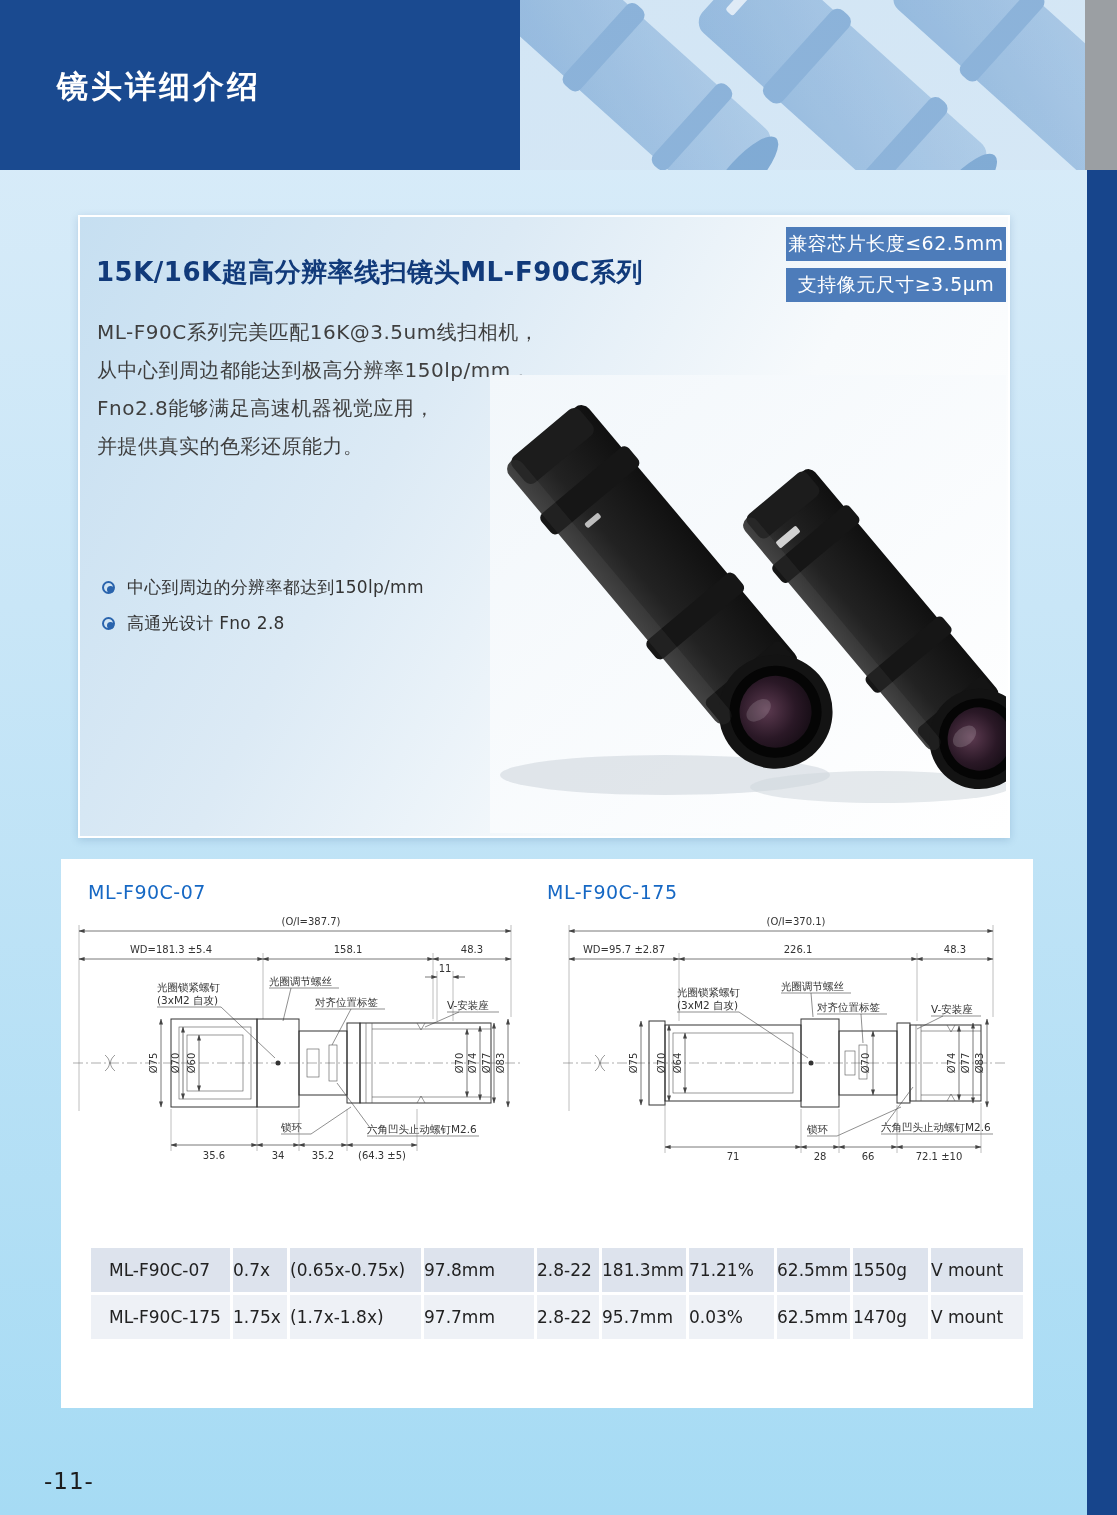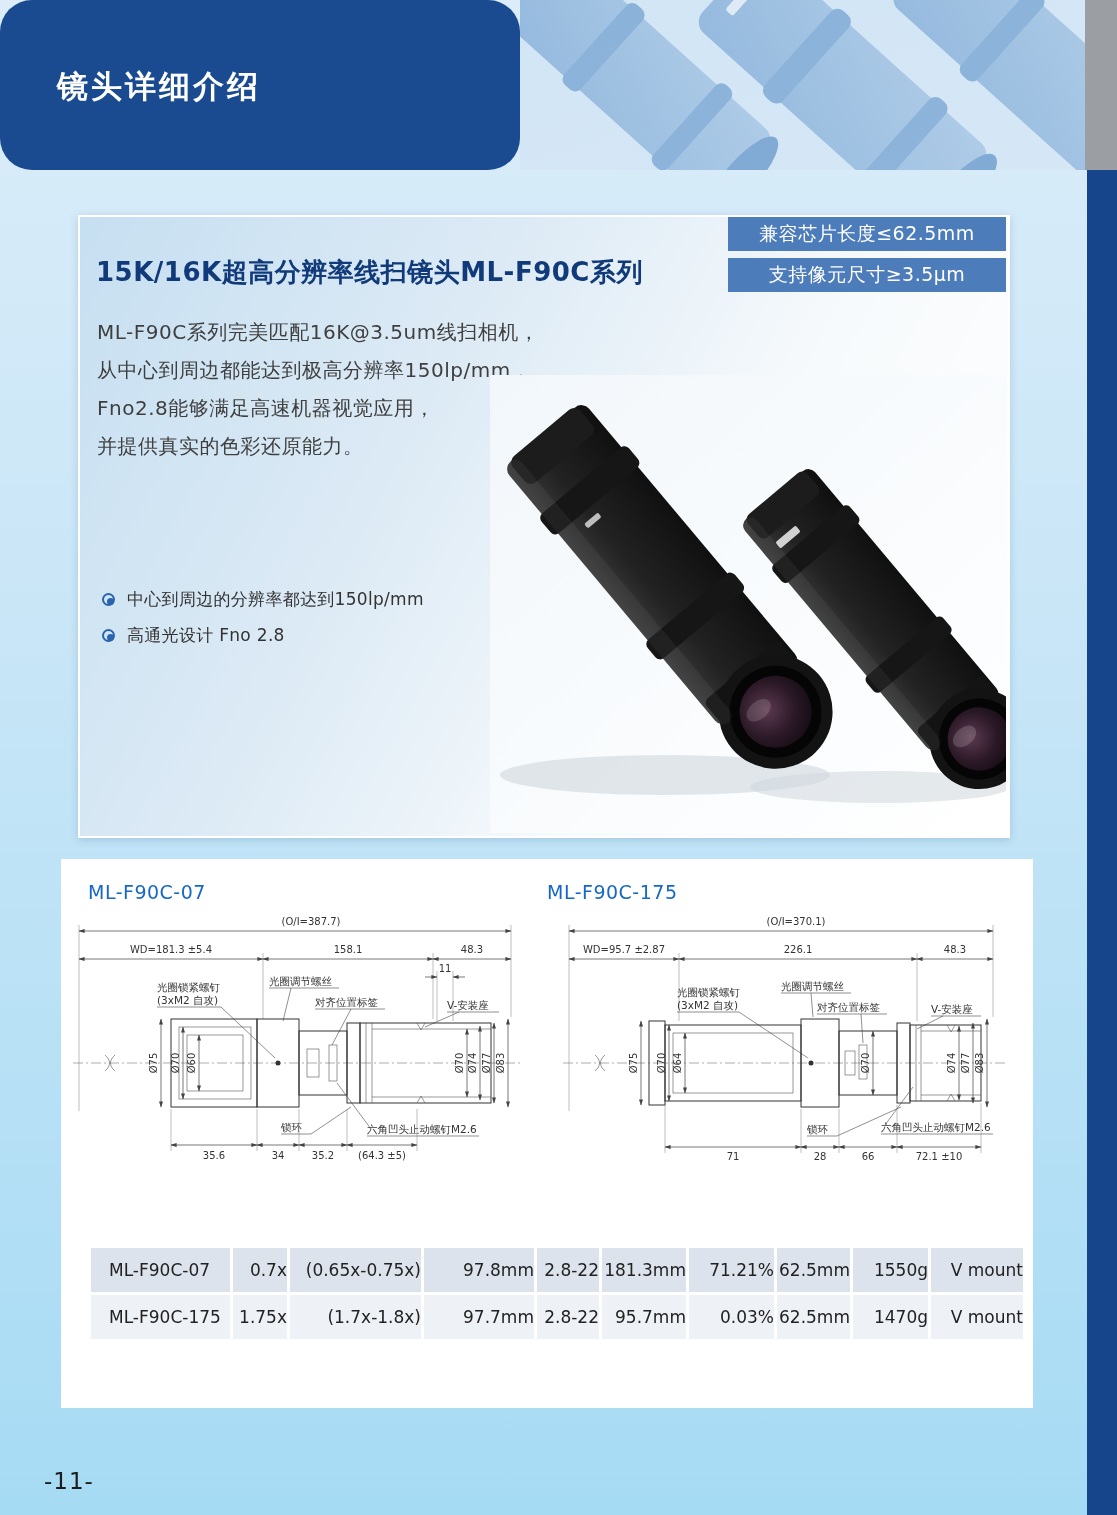--- a/index.html
+++ b/index.html
@@ -2,36 +2,36 @@
 <html><head>
 <meta charset="utf-8">
 <style>
   * { margin:0; padding:0; box-sizing:border-box; }
   html,body { background:#eef3f7; }
   body { font-family:"DejaVu Sans","Liberation Sans",sans-serif; }
   .page { position:relative; width:1117px; height:1515px; margin:0 auto; overflow:hidden;
           background:linear-gradient(180deg,#dcedf9 0%,#c9e6f7 40%,#a6dbf4 100%); }
 
   
-  .top-header { position:absolute; left:0; top:0; width:520px; height:170px; background:#1a4a90;border-radius:32px; }
+  .top-header { position:absolute; left:0; top:0; width:520px; height:170px; background:#1a4a90; }
   .header-title { position:absolute; left:57px; top:66px; color:#fff; font-size:31px; font-weight:bold; letter-spacing:3px; }
   .header-photo { position:absolute; left:520px; top:0; width:565px; height:170px; overflow:hidden; background:#d9eaf7; }
   .corner-gray { position:absolute; right:0; top:0; width:32px; height:170px; background:#9b9fa3; }
   .right-stripe { position:absolute; right:0; top:170px; width:30px; height:1345px; background:#17458c; }
 
   
   .hero-card { position:absolute; left:78px; top:215px; width:932px; height:623px;
                background:linear-gradient(118deg,#c6dff1 0%,#dceaf5 35%,#f7fafc 65%,#ffffff 100%);
                border:2px solid #ffffff; box-shadow:0 2px 8px rgba(20,70,130,.18); }
   .hero-title { position:absolute; left:16px; top:38px; font-size:26px; font-weight:bold; color:#113a7a; letter-spacing:.5px; }
-  .badges { position:absolute; right:2px; top:0; width:278px; }
+  .badges { position:absolute; right:2px; top:10px; width:220px; }
   .badge { height:34px; margin-bottom:7px; background:#4d7cba; color:#fff; font-size:19px;
            display:flex; align-items:center; justify-content:center; letter-spacing:.5px; }
   .hero-desc { position:absolute; left:17px; top:96px; font-size:20px; color:#3f3f3f; line-height:38px; letter-spacing:.5px; }
-  .features { position:absolute; left:22px; top:364px; list-style:none; }
+  .features { position:absolute; left:22px; top:352px; list-style:none; }
   .features li { display:flex; align-items:center; height:36px; font-size:17px; color:#333; letter-spacing:.3px; }
   .bullet-icon { width:13px; height:13px; border:2px solid #2a64ad; border-radius:50%; margin-right:12px;
                  position:relative; flex:0 0 auto; }
   .bullet-icon::after { content:""; position:absolute; left:3px; top:3px; width:7px; height:7px;
                         border-radius:50%; background:#2a64ad; }
   .hero-photo { position:absolute; left:410px; top:158px; width:516px; height:458px; }
 
   
   .panel { position:absolute; left:61px; top:859px; width:972px; height:549px; background:#ffffff; }
   .model-label { position:absolute; top:22px; font-size:19px; color:#1668c4; letter-spacing:.5px; }
@@ -46,21 +46,21 @@
   .xl { stroke:#888; stroke-width:.55; }
   .bd { stroke:#333; stroke-width:1; fill:none; }
   .bi { stroke:#555; stroke-width:.6; fill:none; }
   .cl { stroke:#777; stroke-width:.6; stroke-dasharray:10 3 2 3; }
   .ld { stroke:#444; stroke-width:.6; fill:none; }
 
   
   .spec { position:absolute; left:27px; top:386px; border-collapse:separate; border-spacing:3px; table-layout:fixed; }
   .spec th { background:#4d7cba; color:#fff; font-weight:normal; font-size:17px; height:36px; letter-spacing:1px; }
   .spec th.lat { font-weight:bold; letter-spacing:0; }
-  .spec td { font-size:17px; color:#222; height:44px; text-align:right; }
+  .spec td { font-size:17px; color:#222; height:44px; text-align:left; }
   .spec tr.r1 td { background:#dde3ed; }
   .spec tr.r2 td { background:#eef1f6; }
   .spec td.model { text-align:left; padding-left:18px; }
 
   .page-number { position:absolute; left:44px; top:1468px; font-size:23px; color:#1c1c1c; letter-spacing:1px; }
 </style>
 </head>
 <body>
 
 <div class="page">

